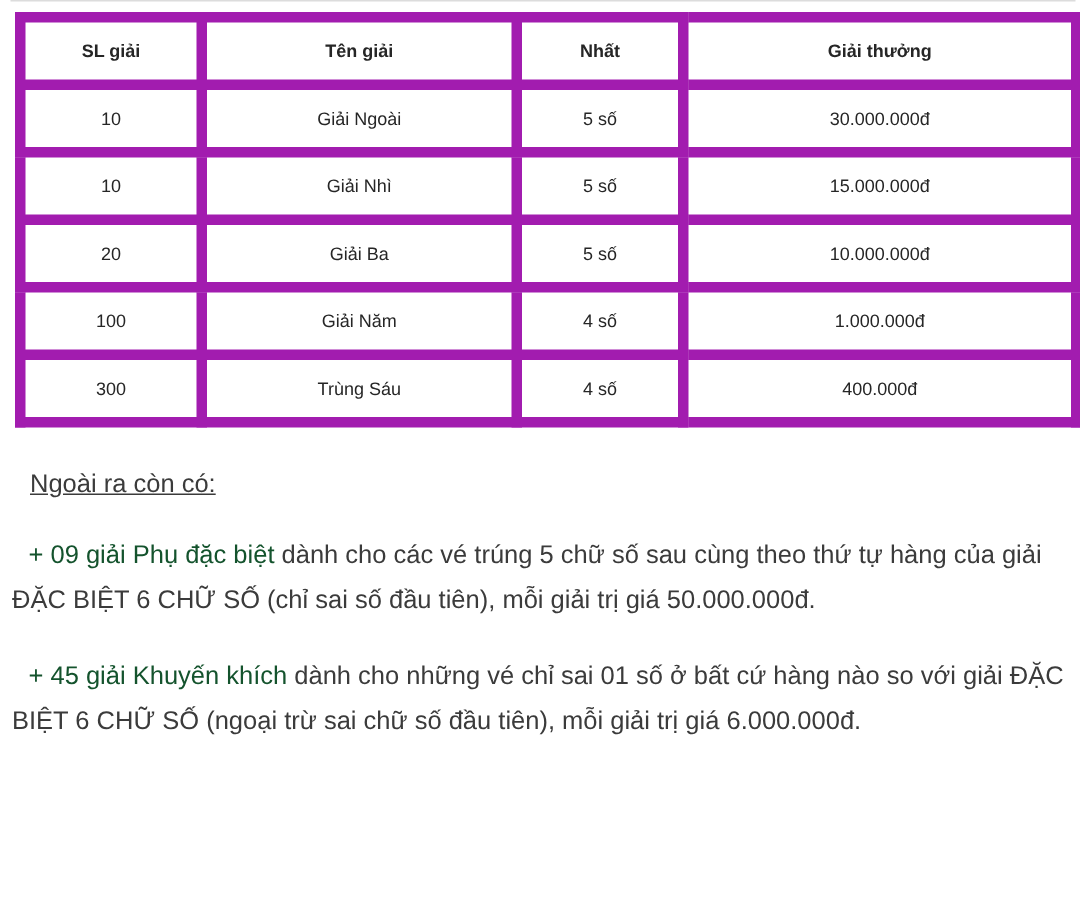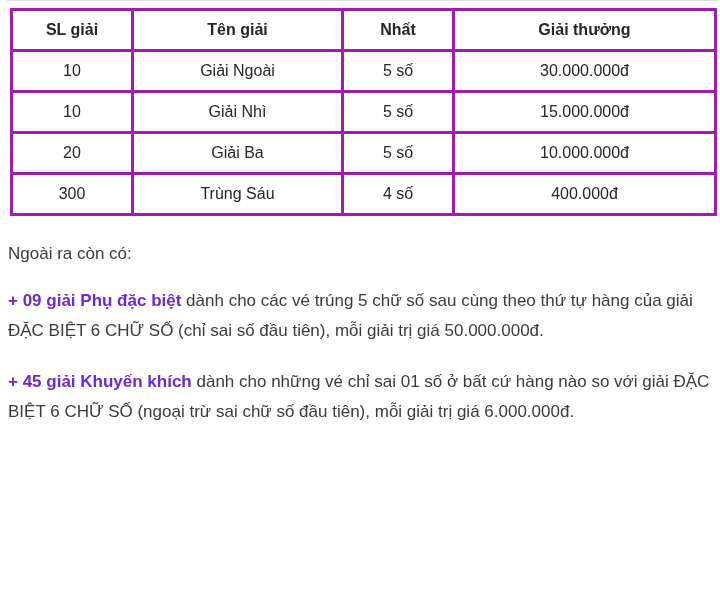--- a/index.html
+++ b/index.html
@@ -24,53 +24,55 @@
     background: #dcdcdc;
   }
   table.prize-table {
     border-collapse: collapse;
     table-layout: fixed;
     width: 704px;
     margin: 8px 6px 0 10px;
   }
   table.prize-table th,
   table.prize-table td {
-    border: 3px solid #a21caf;
+    border: 7px solid #a21caf;
     text-align: center;
     vertical-align: middle;
     height: 38px;
-    font-size: 16px;
+    font-size: 12px;
     padding: 0 4px;
     color: #262626;
     font-weight: 400;
     overflow: hidden;
     white-space: nowrap;
   }
   table.prize-table th {
     font-weight: 700;
   }
   table.prize-table tr.bold-row td {
     font-weight: 700;
   }
   .notes {
     margin: 27px 10px 0 8px;
     font-size: 17px;
     color: #3b3b3b;
   }
   .notes-intro {
-    margin: 0;
+    margin: 12px;
     line-height: 22px;
+    text-decoration: underline;
   }
   .note-p {
     margin: 21px 0 0 0;
     line-height: 30px;
   }
   .note-bold {
-    font-weight: 700;
-    color: #6d28d9;
+    font-weight: 400;
+    color: #14532d;
+    margin-left: 11px;
   }
 </style>
 </head>
 <body>
 
 <div class="top-divider"></div>
 
 <table class="prize-table">
   <colgroup>
     <col style="width:121px">
@@ -99,20 +101,26 @@
         <td>5 số</td>
         <td>15.000.000đ</td>
       </tr>
       <tr>
         <td>20</td>
         <td>Giải Ba</td>
         <td>5 số</td>
         <td>10.000.000đ</td>
       </tr>
       <tr>
+        <td>100</td>
+        <td>Giải Năm</td>
+        <td>4 số</td>
+        <td>1.000.000đ</td>
+      </tr>
+      <tr>
         <td>300</td>
         <td>Trùng Sáu</td>
         <td>4 số</td>
         <td>400.000đ</td>
       </tr>
     </tbody>
 </table>
 
 <div class="notes">
   <p class="notes-intro">Ngoài ra còn có:</p>

